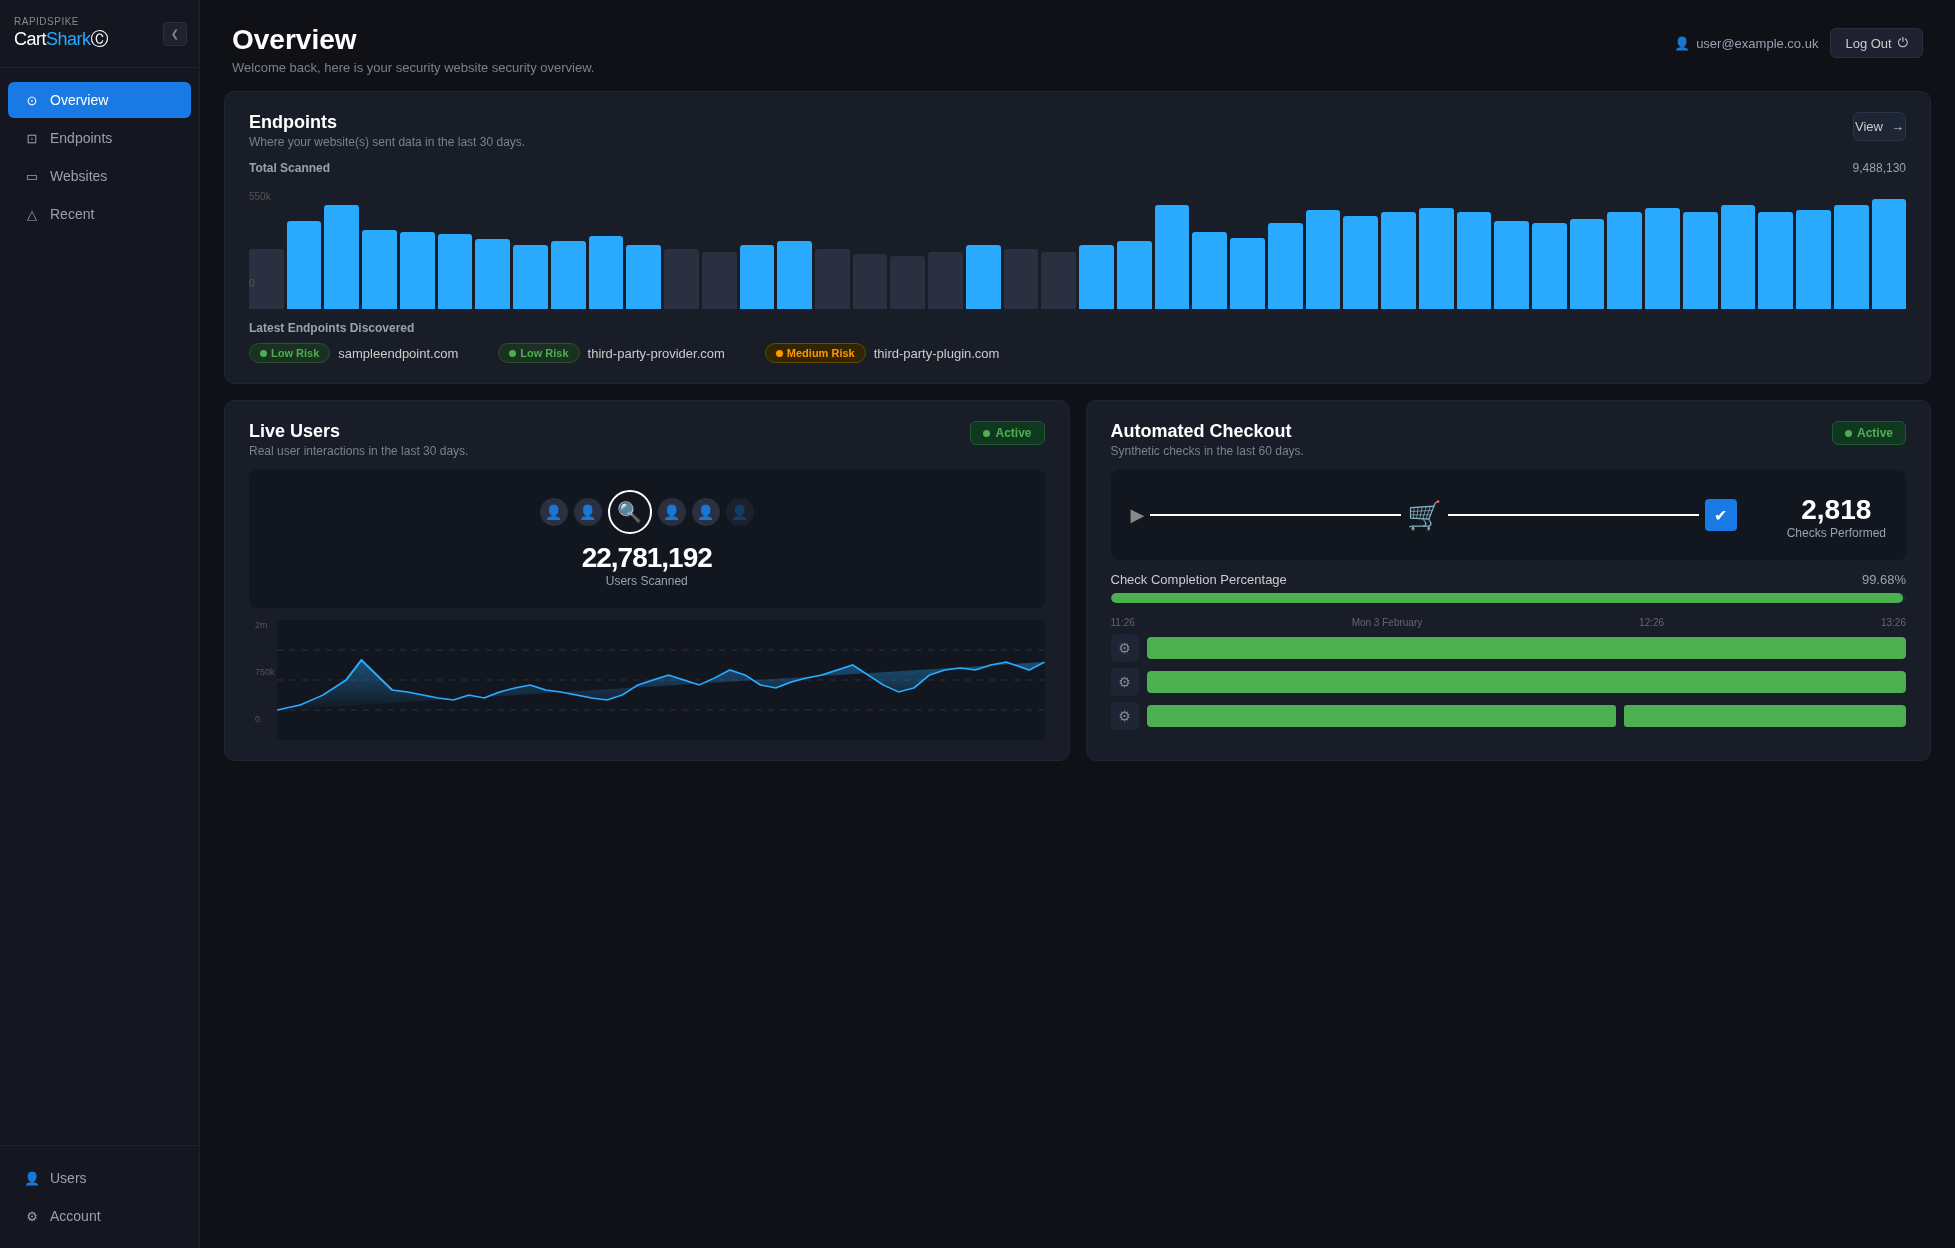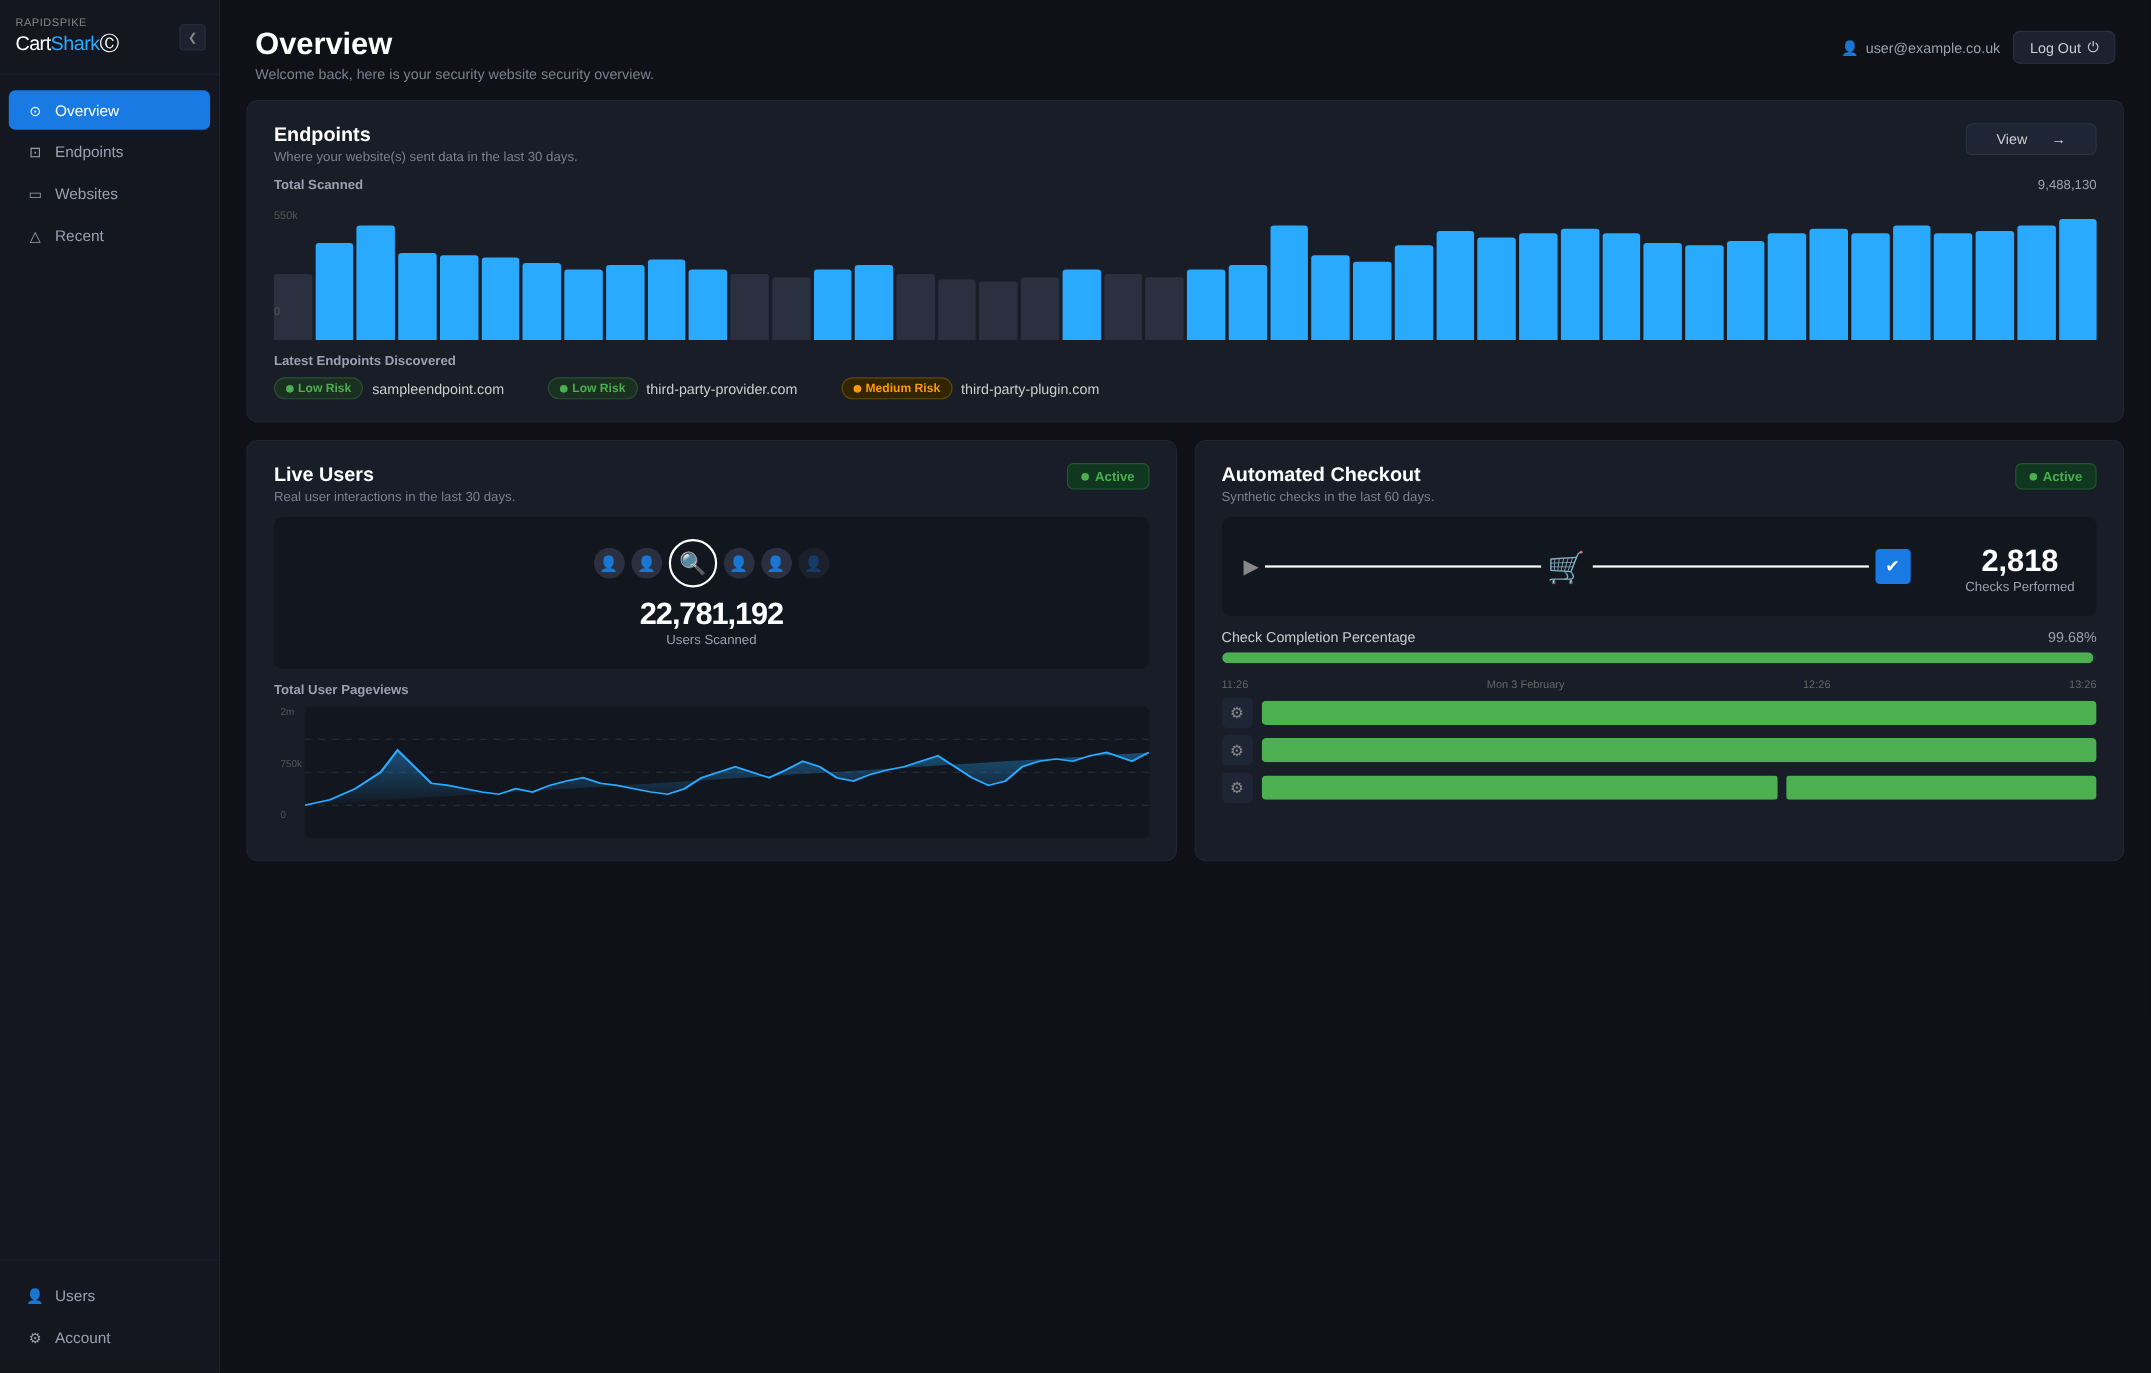--- a/index.html
+++ b/index.html
@@ -176,27 +176,27 @@
     .card-header {
       display: flex;
       justify-content: space-between;
       align-items: flex-start;
       margin-bottom: 12px;
     }
     .view-btn {
       background: #1e2535;
       border: 1px solid #2a3545;
       color: #ccc;
-      padding: 6px 27px;
+      padding: 6px 1px;
       border-radius: 6px;
       cursor: pointer;
       font-size: 13px;
       display: flex;
       align-items: center;
-      gap: 22px;
+      gap: 8px;
     }
 
     
     .chart-label-row {
       display: flex;
       justify-content: space-between;
       margin-bottom: 4px;
     }
     .chart-total-label { font-size: 12px; color: #9aa0b0; font-weight: 600; }
     .chart-total-value { font-size: 12px; color: #9aa0b0; }
@@ -764,21 +764,20 @@
             <div class="user-icon center" style="border-radius:50%; border:2px solid #fff; font-size:20px;">🔍</div>
             <div class="user-icon">👤</div>
             <div class="user-icon">👤</div>
             <div class="user-icon" style="opacity:0.4;">👤</div>
           </div>
           <div class="scan-count">22,781,192</div>
           <div class="scan-label">Users Scanned</div>
         </div>
 
         <div class="line-chart-section">
-          <div class="line-chart-title">Total User Pageviews</div>
           <div style="position:relative;">
             <div class="line-chart-y-labels">
               <span>2m</span>
               <span>750k</span>
               <span>0</span>
             </div>
             <div class="line-chart-container" style="margin-left:28px;">
               <svg class="line-chart-svg" viewBox="0 0 500 120" preserveAspectRatio="none">
                 <defs>
                   <linearGradient id="lineGrad" x1="0" y1="0" x2="0" y2="1">

